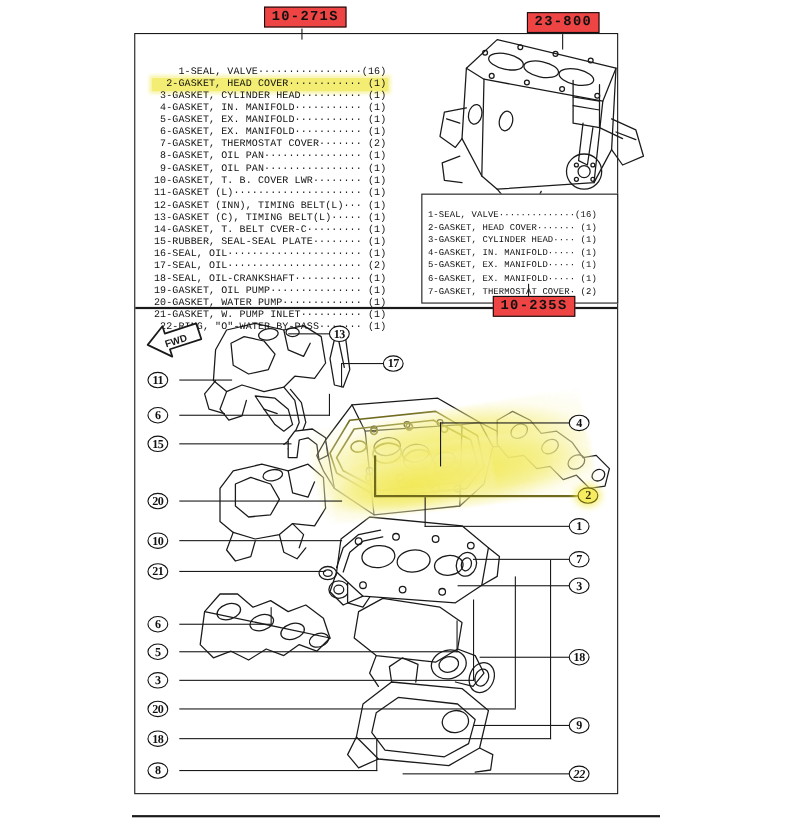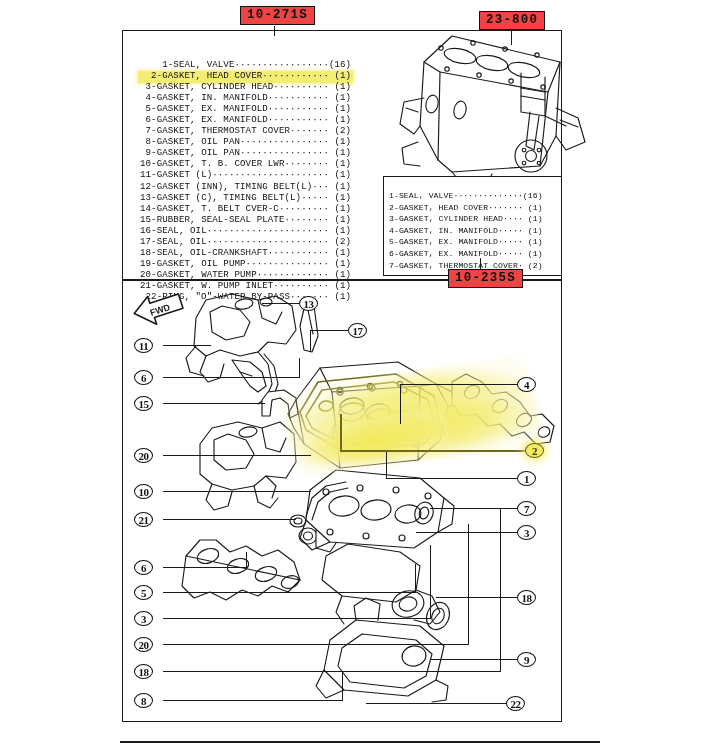--- a/index.html
+++ b/index.html
@@ -395,17 +395,17 @@
   <div class="callout" style="left:134px;top:664px;">18</div>
   <div class="callout" style="left:134px;top:693px;">8</div>
 
   <div class="callout" style="left:517px;top:377px;">4</div>
   <div class="callout hl" style="left:525px;top:443px;">2</div>
   <div class="callout" style="left:517px;top:471px;">1</div>
   <div class="callout" style="left:517px;top:501px;">7</div>
   <div class="callout" style="left:517px;top:525px;">3</div>
   <div class="callout" style="left:517px;top:590px;">18</div>
   <div class="callout" style="left:517px;top:652px;">9</div>
-  <div class="callout" style="left:506px;top:696px;">22</div>
+  <div class="callout" style="left:517px;top:696px;font-style:italic;">22</div>
 
   <div class="bottom-rule"></div>
 
 </div>
 
 </body></html>

